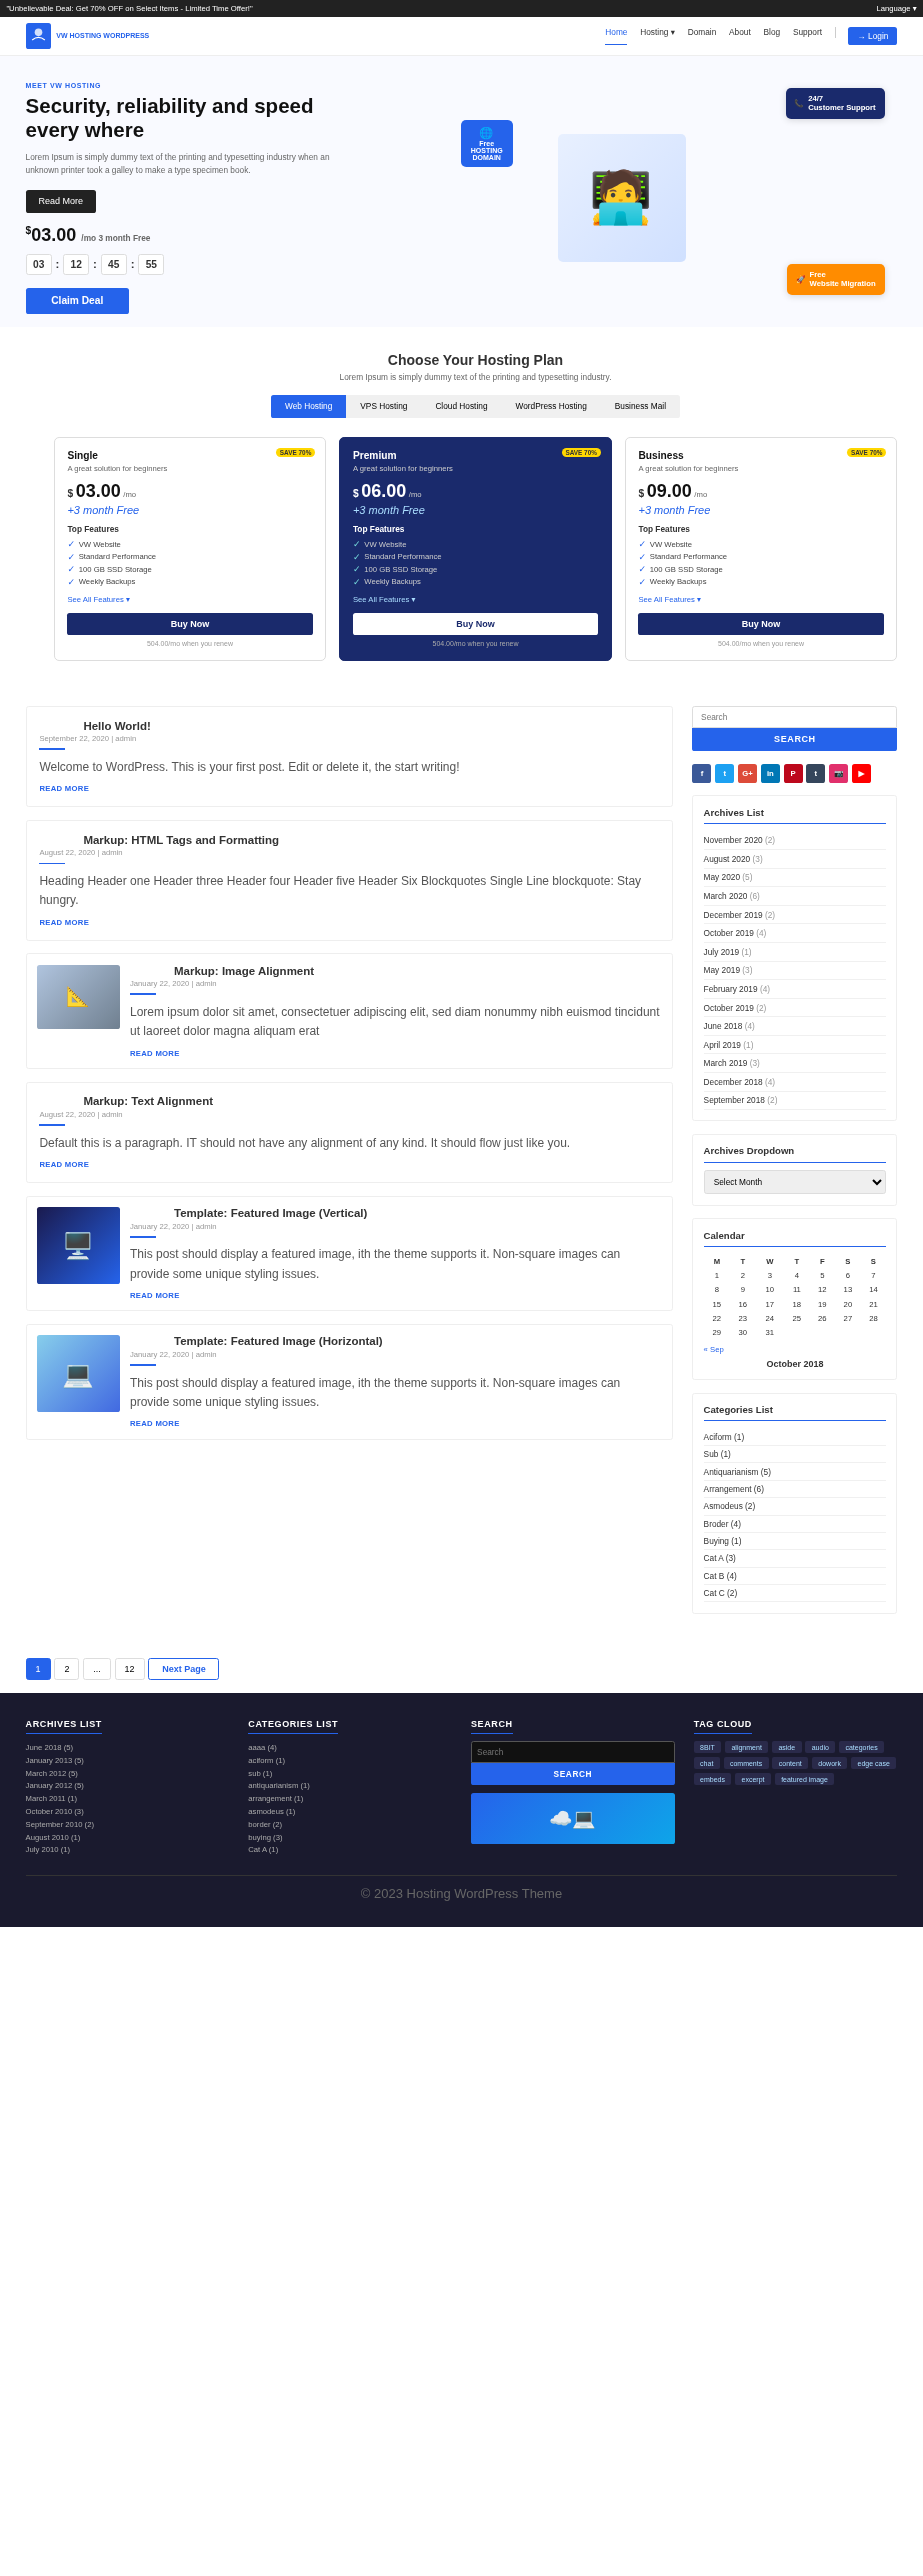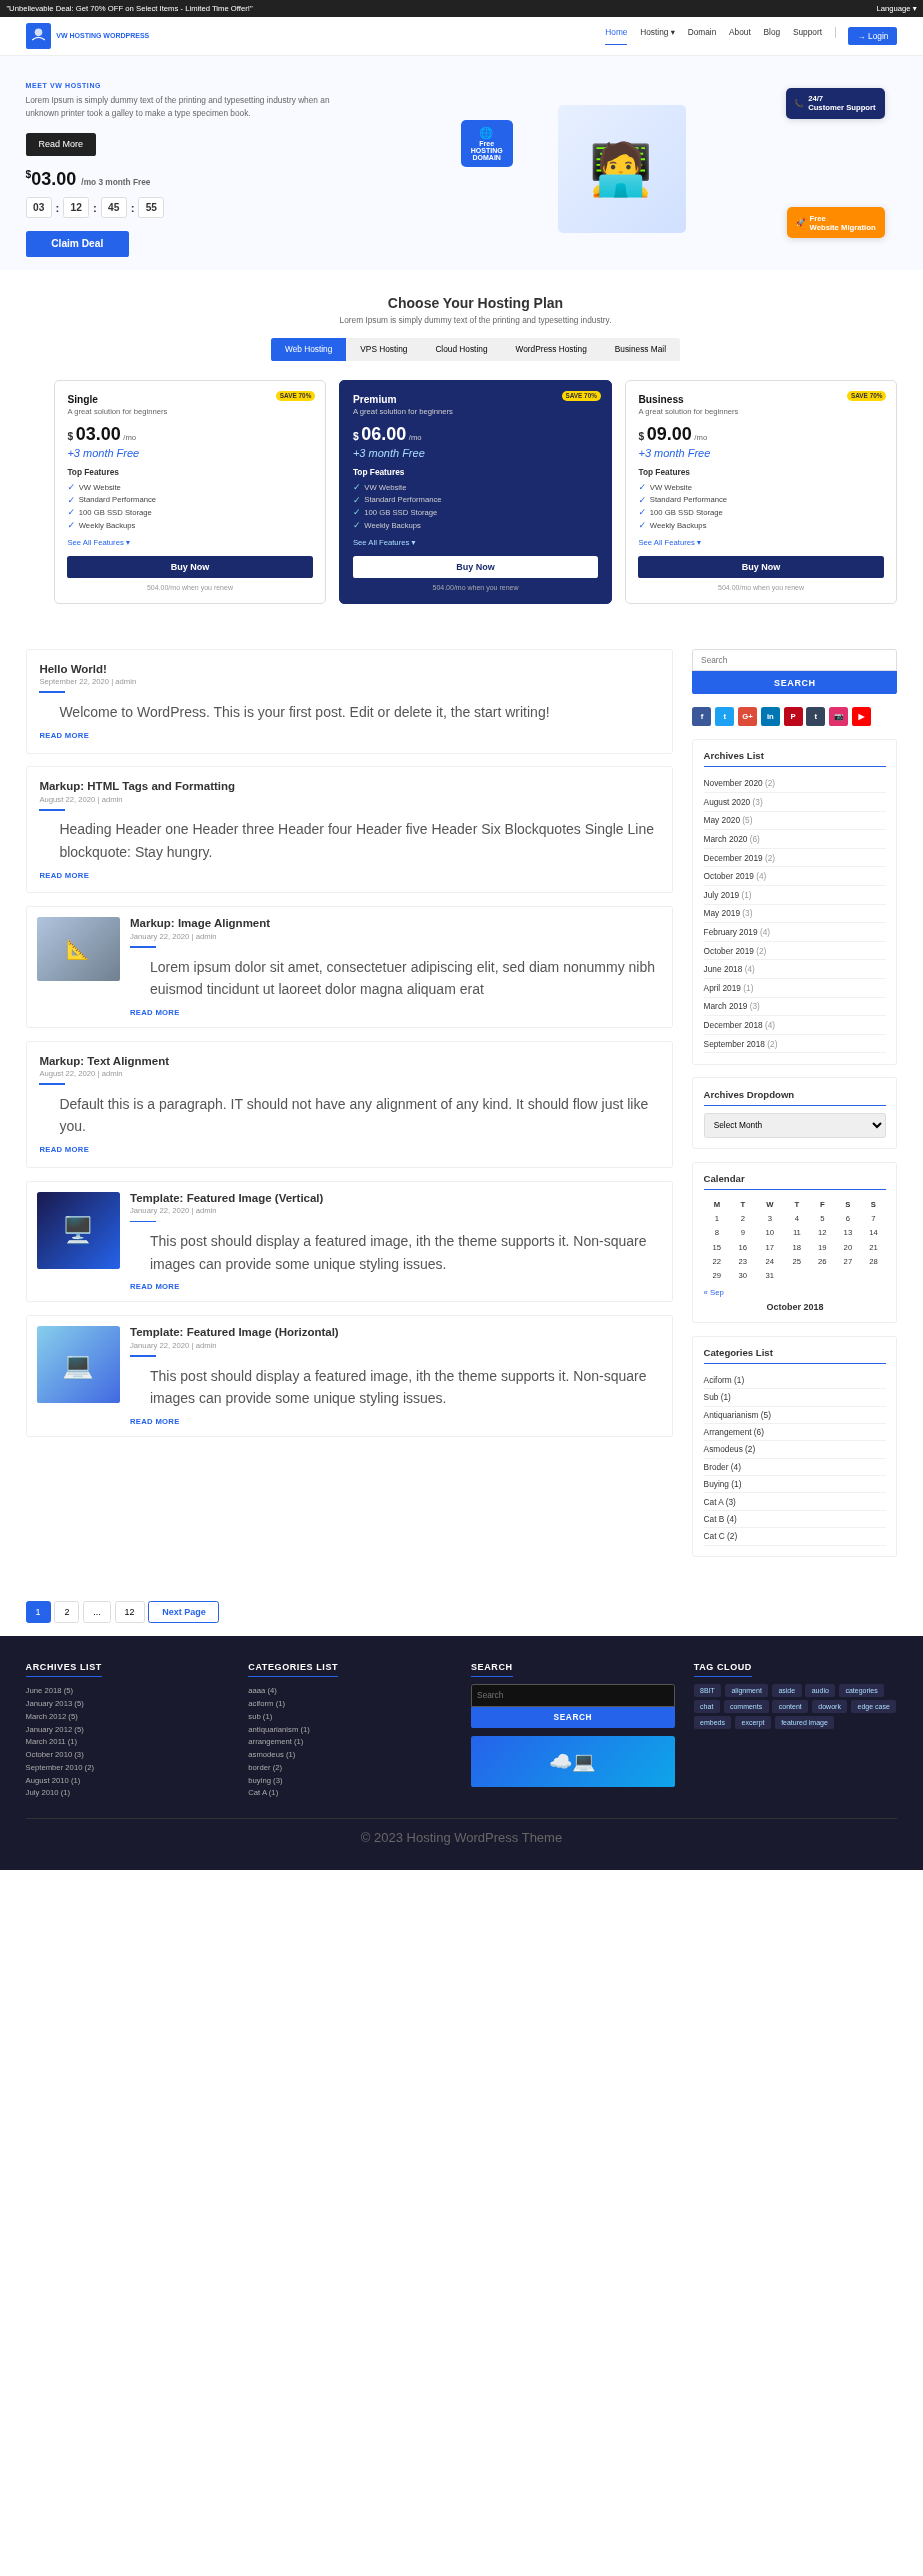--- a/index.html
+++ b/index.html
@@ -94,24 +94,24 @@
     .buy-btn { background: #1a2a6c; color: #fff; border: none; padding: 6.4px; border-radius: 2.6px; width: 100%; cursor: pointer; font-size: 9px; margin-top: 9px; font-weight: bold; }
     .renew-note { font-size: 7px; color: #999; text-align: center; margin-top: 5.1px; }
 
     
     .main-content { display: flex; padding: 19px 25.6px; gap: 19px; }
     .blog-posts { flex: 2; }
     .sidebar { flex: 1; max-width: 205px; }
 
     
     .post-card { border: 0.6px solid #eee; border-radius: 2.6px; margin-bottom: 12.8px; padding: 12.8px; }
-    .post-title { font-size: 11.5px; font-weight: bold; margin-bottom: 2.6px; }
+    .post-title { font-size: 11.5px; font-weight: bold; margin-bottom: 2.6px; margin-left: 44px; }
     .post-meta { font-size: 7.7px; color: #999; margin-bottom: 5.1px; }
     .post-divider { height: 1.9px; width: 25.6px; background: #2563eb; margin-bottom: 7.7px; }
-    .post-excerpt { font-size: 14px; color: #555; line-height: 1.6; margin-bottom: 6.4px; margin-left: 20px; }
+    .post-excerpt { font-size: 12px; color: #555; line-height: 1.6; margin-bottom: 6.4px; }
     .read-more { color: #2563eb; font-size: 7.7px; font-weight: bold; text-decoration: none; text-transform: uppercase; letter-spacing: 0.3px; }
 
     
     .post-card-image { display: flex; gap: 10.2px; border: 0.6px solid #eee; border-radius: 2.6px; margin-bottom: 12.8px; padding: 10.2px; }
     .post-card-image .post-img-placeholder { width: 83px; height: 64px; background: linear-gradient(135deg, #b0c4de, #708090); border-radius: 2.6px; flex-shrink: 0; display: flex; align-items: center; justify-content: center; font-size: 19px; }
     .post-card-image-content { flex: 1; }
 
     
     .sidebar-search { margin-bottom: 12.8px; }
     .sidebar-search input { width: 100%; padding: 5.1px 7.7px; border: 0.6px solid #ddd; border-radius: 2.6px 2.6px 0 0; font-size: 8.3px; outline: none; }
@@ -196,20 +196,21 @@
     <a href="#" class="login-btn">
       <span>→</span>
       <span>Login</span>
     </a>
   </nav>
 </div>
 
 <div class="hero">
   <div class="hero-left">
     <div class="hero-tag">MEET VW HOSTING</div>
+    <h1 class="hero-title">Security, reliability and speed every where</h1>
     <p class="hero-desc">Lorem Ipsum is simply dummy text of the printing and typesetting industry when an unknown printer took a galley to make a type specimen book.</p>
     <button class="read-more-btn">Read More</button>
 
     <div class="price-section">
       <div class="price-display">
         <span class="price-sup">$</span><span>03.00</span>
         <span class="price-sub">/mo 3 month Free</span>
       </div>
       <div class="countdown">
         <div class="countdown-box">03</div>

